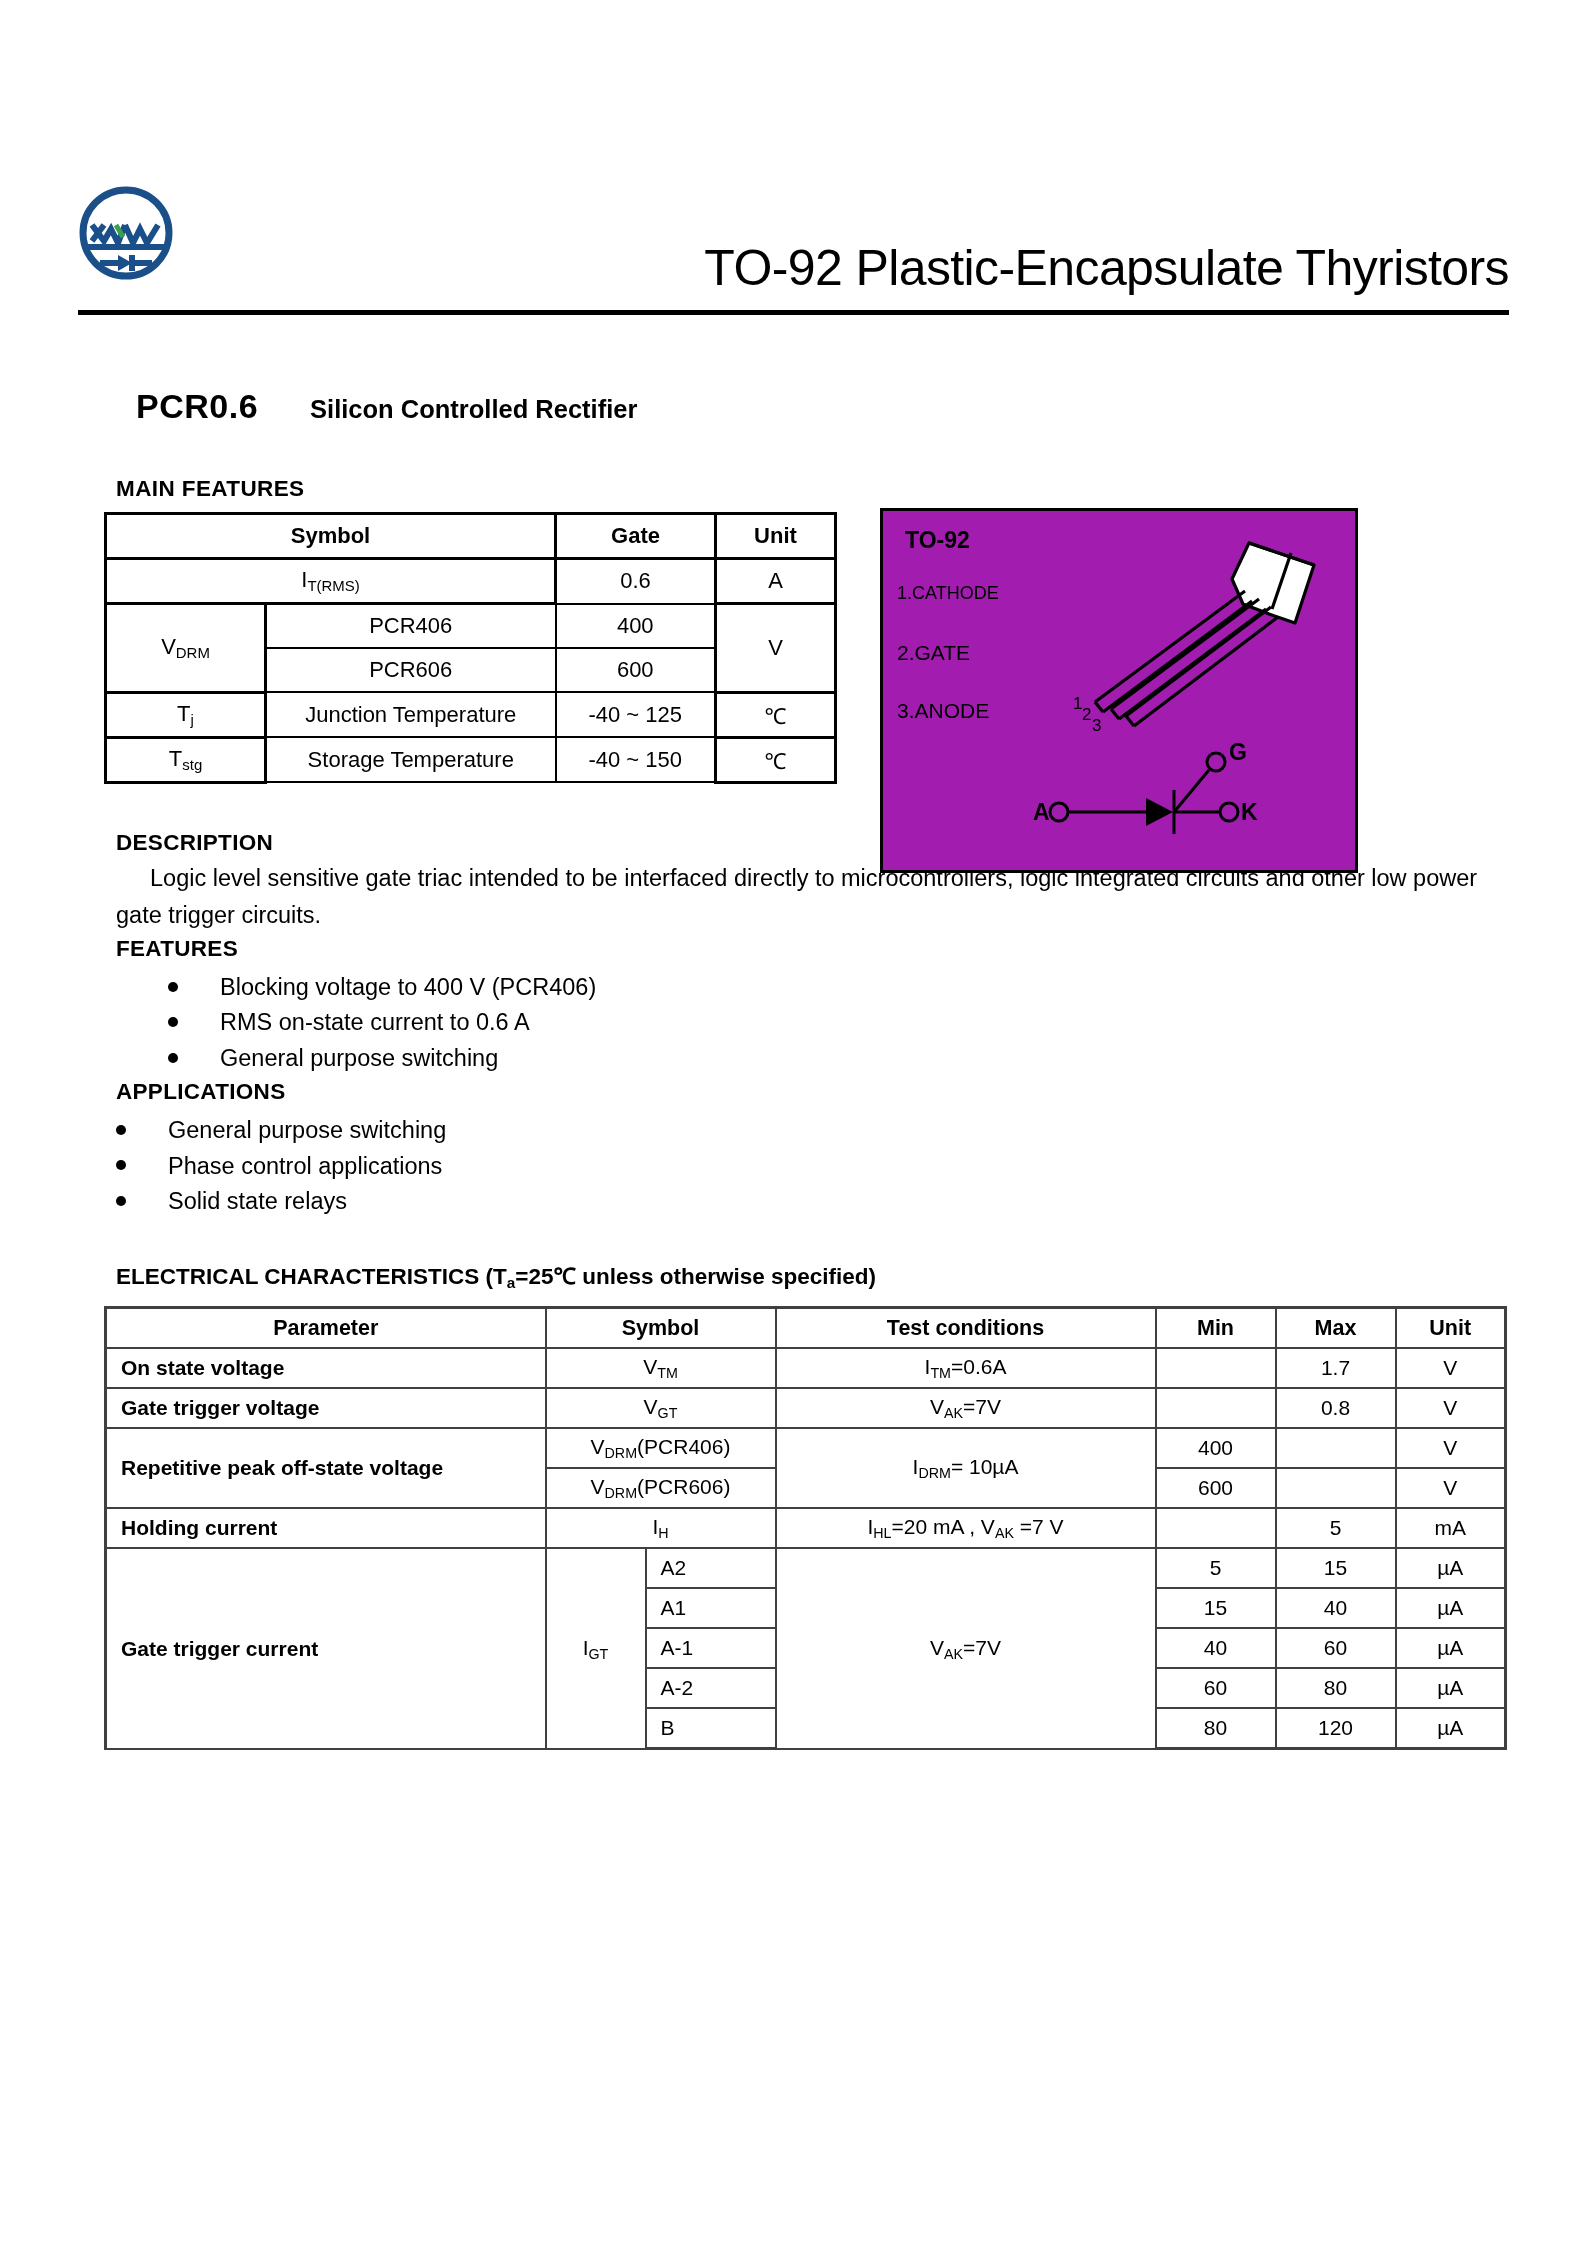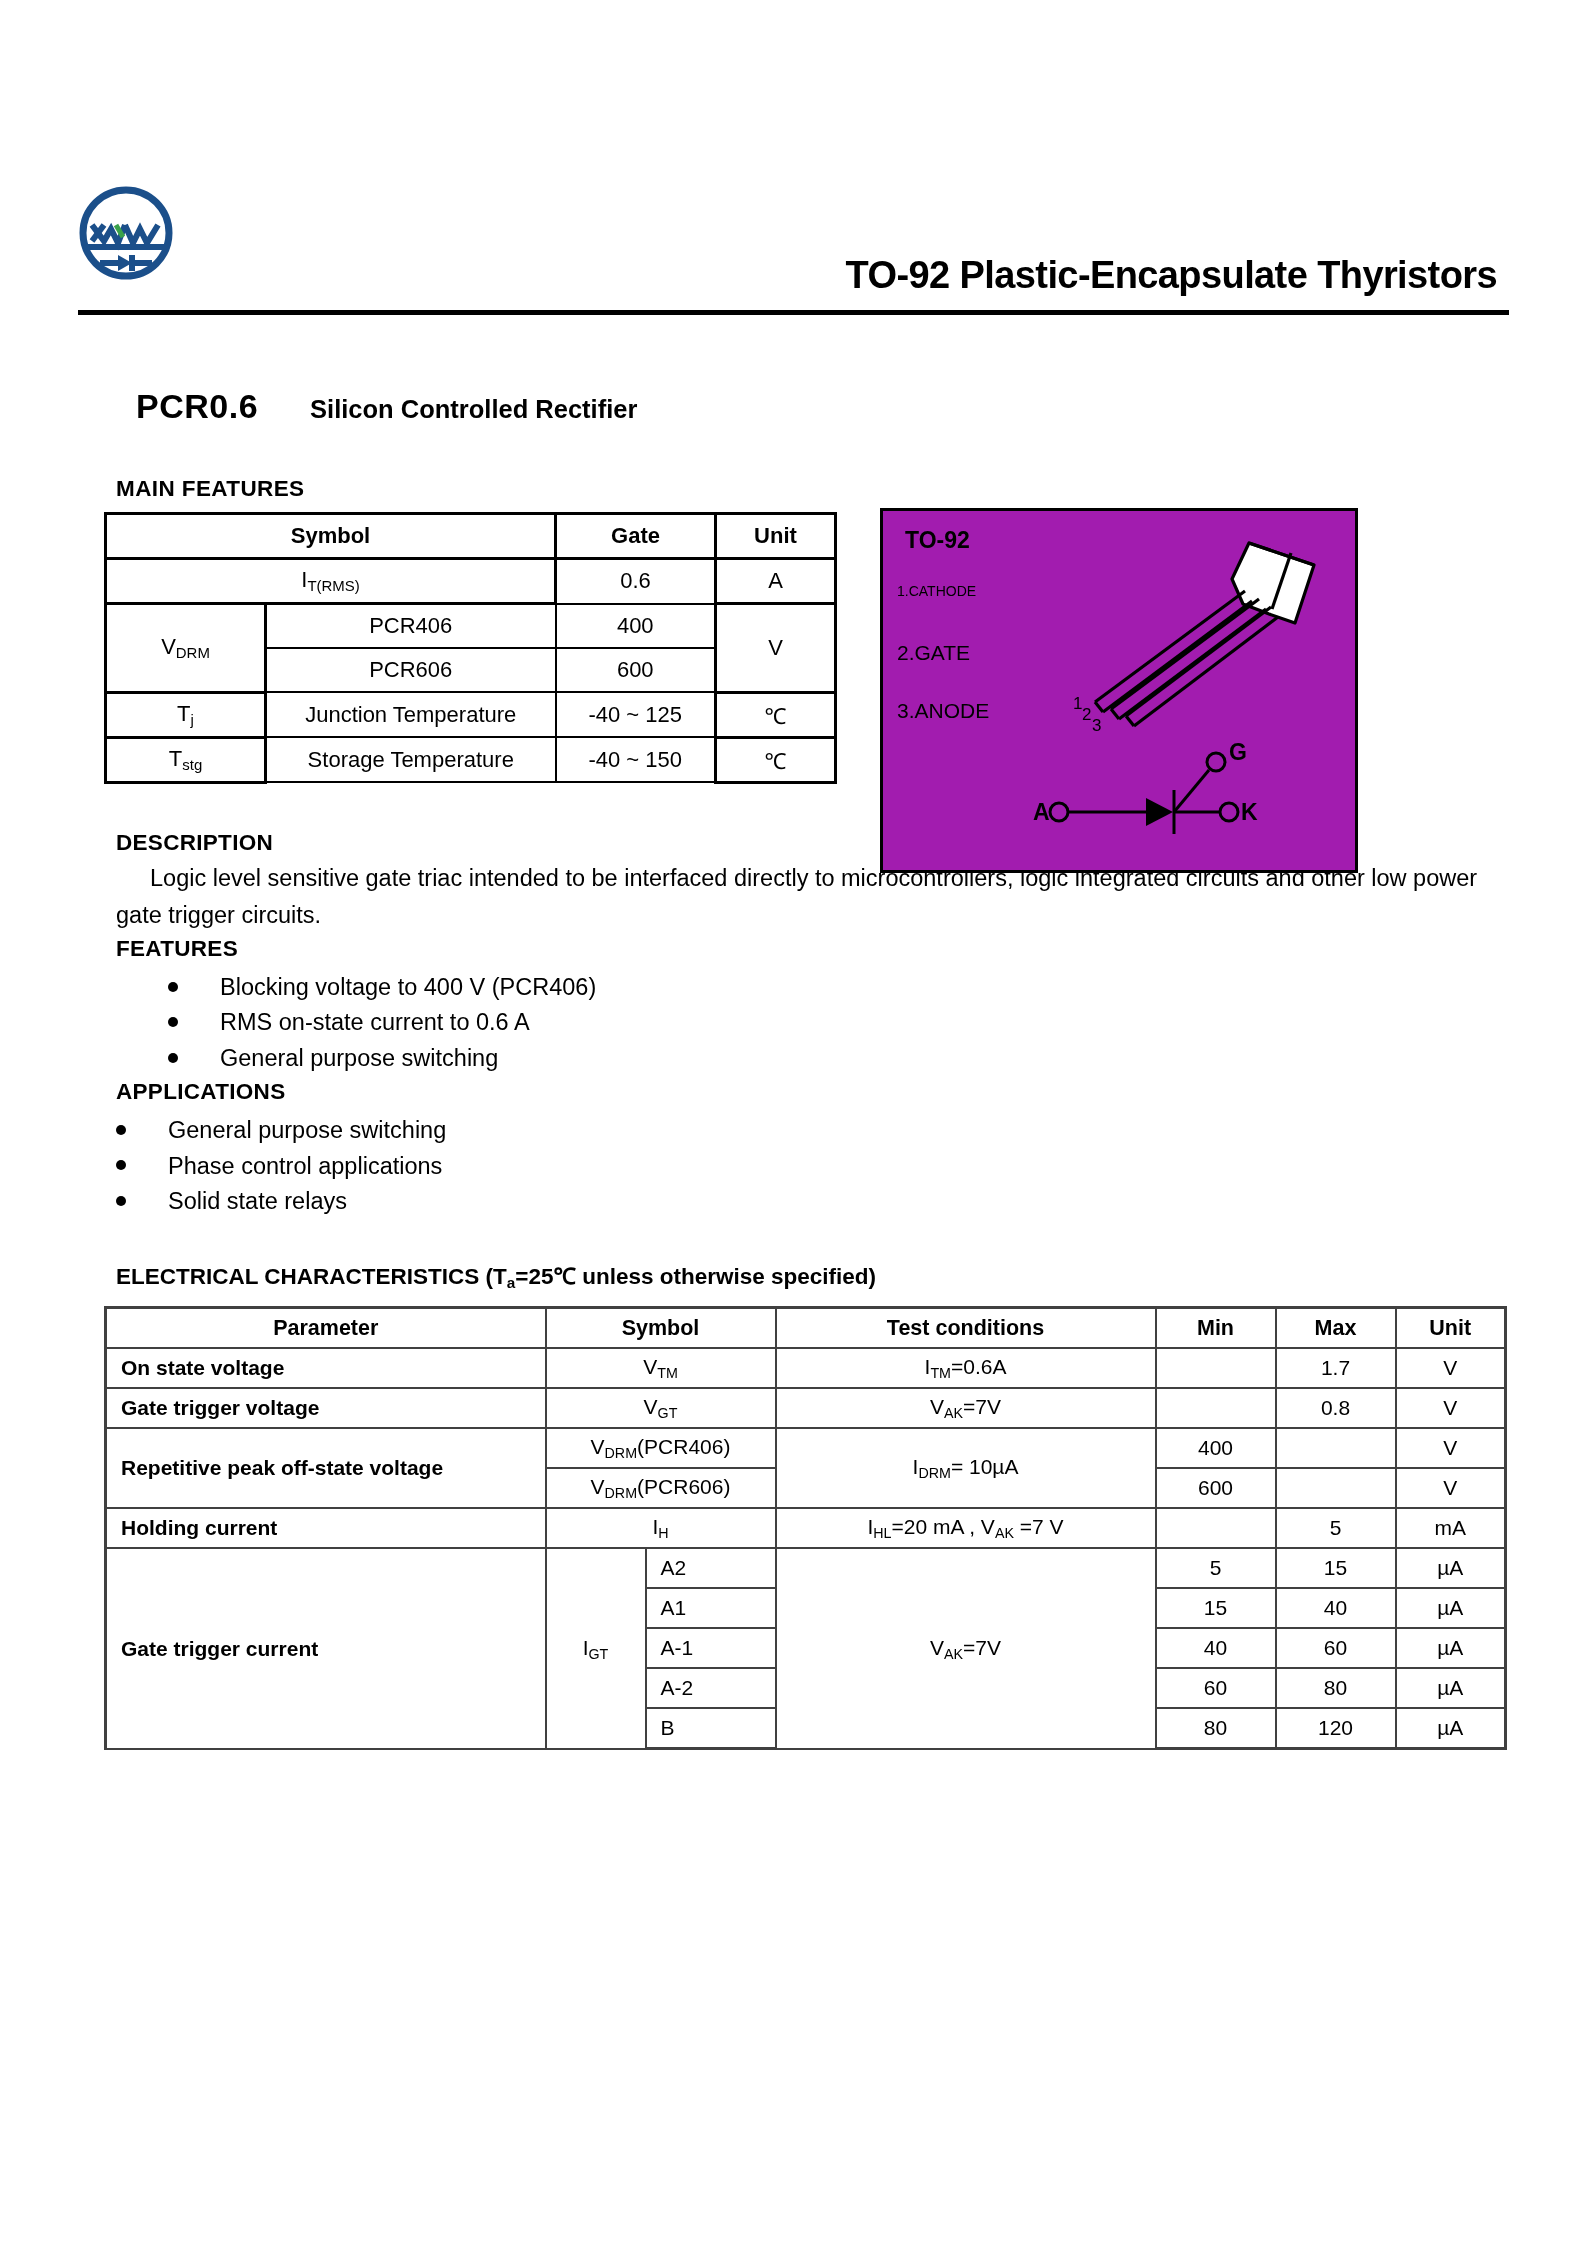--- a/index.html
+++ b/index.html
@@ -51,23 +51,23 @@
   .logo-en{
     font-family:"Liberation Sans", sans-serif;
     font-size:20.5px;
     font-weight:bold;
     letter-spacing:5.2px;
     color:#111;
     margin-top:2px;
   }
   .doc-title{
     position:absolute;
-    right:12px; bottom:18px;
-    font-size:38px;
-    font-weight:bold;
+    right:0; bottom:18px;
+    font-size:50px;
+    font-weight:normal;
     font-family:"Liberation Sans", sans-serif;
     letter-spacing:-0.6px;
     white-space:nowrap;
   }
   .header-rule{
     position:absolute;
     left:0; right:0; bottom:0;
     height:5px;
     background:#000;
   }
@@ -129,21 +129,21 @@
     border:3px solid #000;
     box-sizing:border-box;
     background:#a21caf;
   }
   .pkg-title{
     position:absolute;
     left:22px; top:16px;
     font-size:23px;
     font-weight:bold;
   }
-  .pin-1{ position:absolute; left:14px; top:72px; font-size:14px; }
+  .pin-1{ position:absolute; left:14px; top:72px; font-size:18px; }
   .pin-2{ position:absolute; left:14px; top:130px; font-size:21px; }
   .pin-3{ position:absolute; left:14px; top:188px; font-size:21px; }
   .pkg-draw{ position:absolute; left:150px; top:8px; }
   .pkg-sym{ position:absolute; left:130px; top:215px; }
 
   
   .body-block{ margin-top:46px; margin-left:38px; }
   .sec-title{
     font-size:22.5px;
     font-weight:bold;

